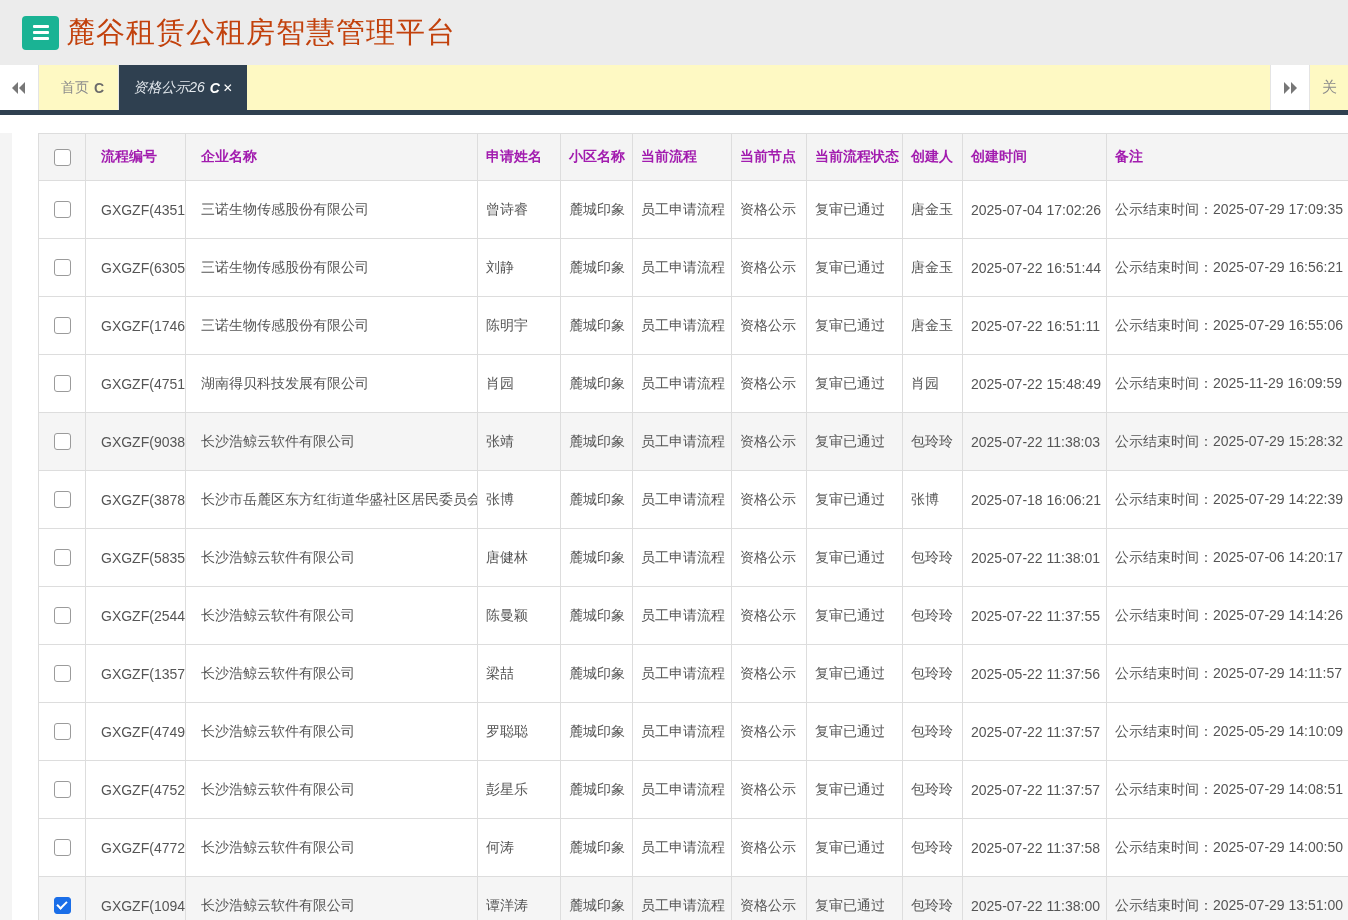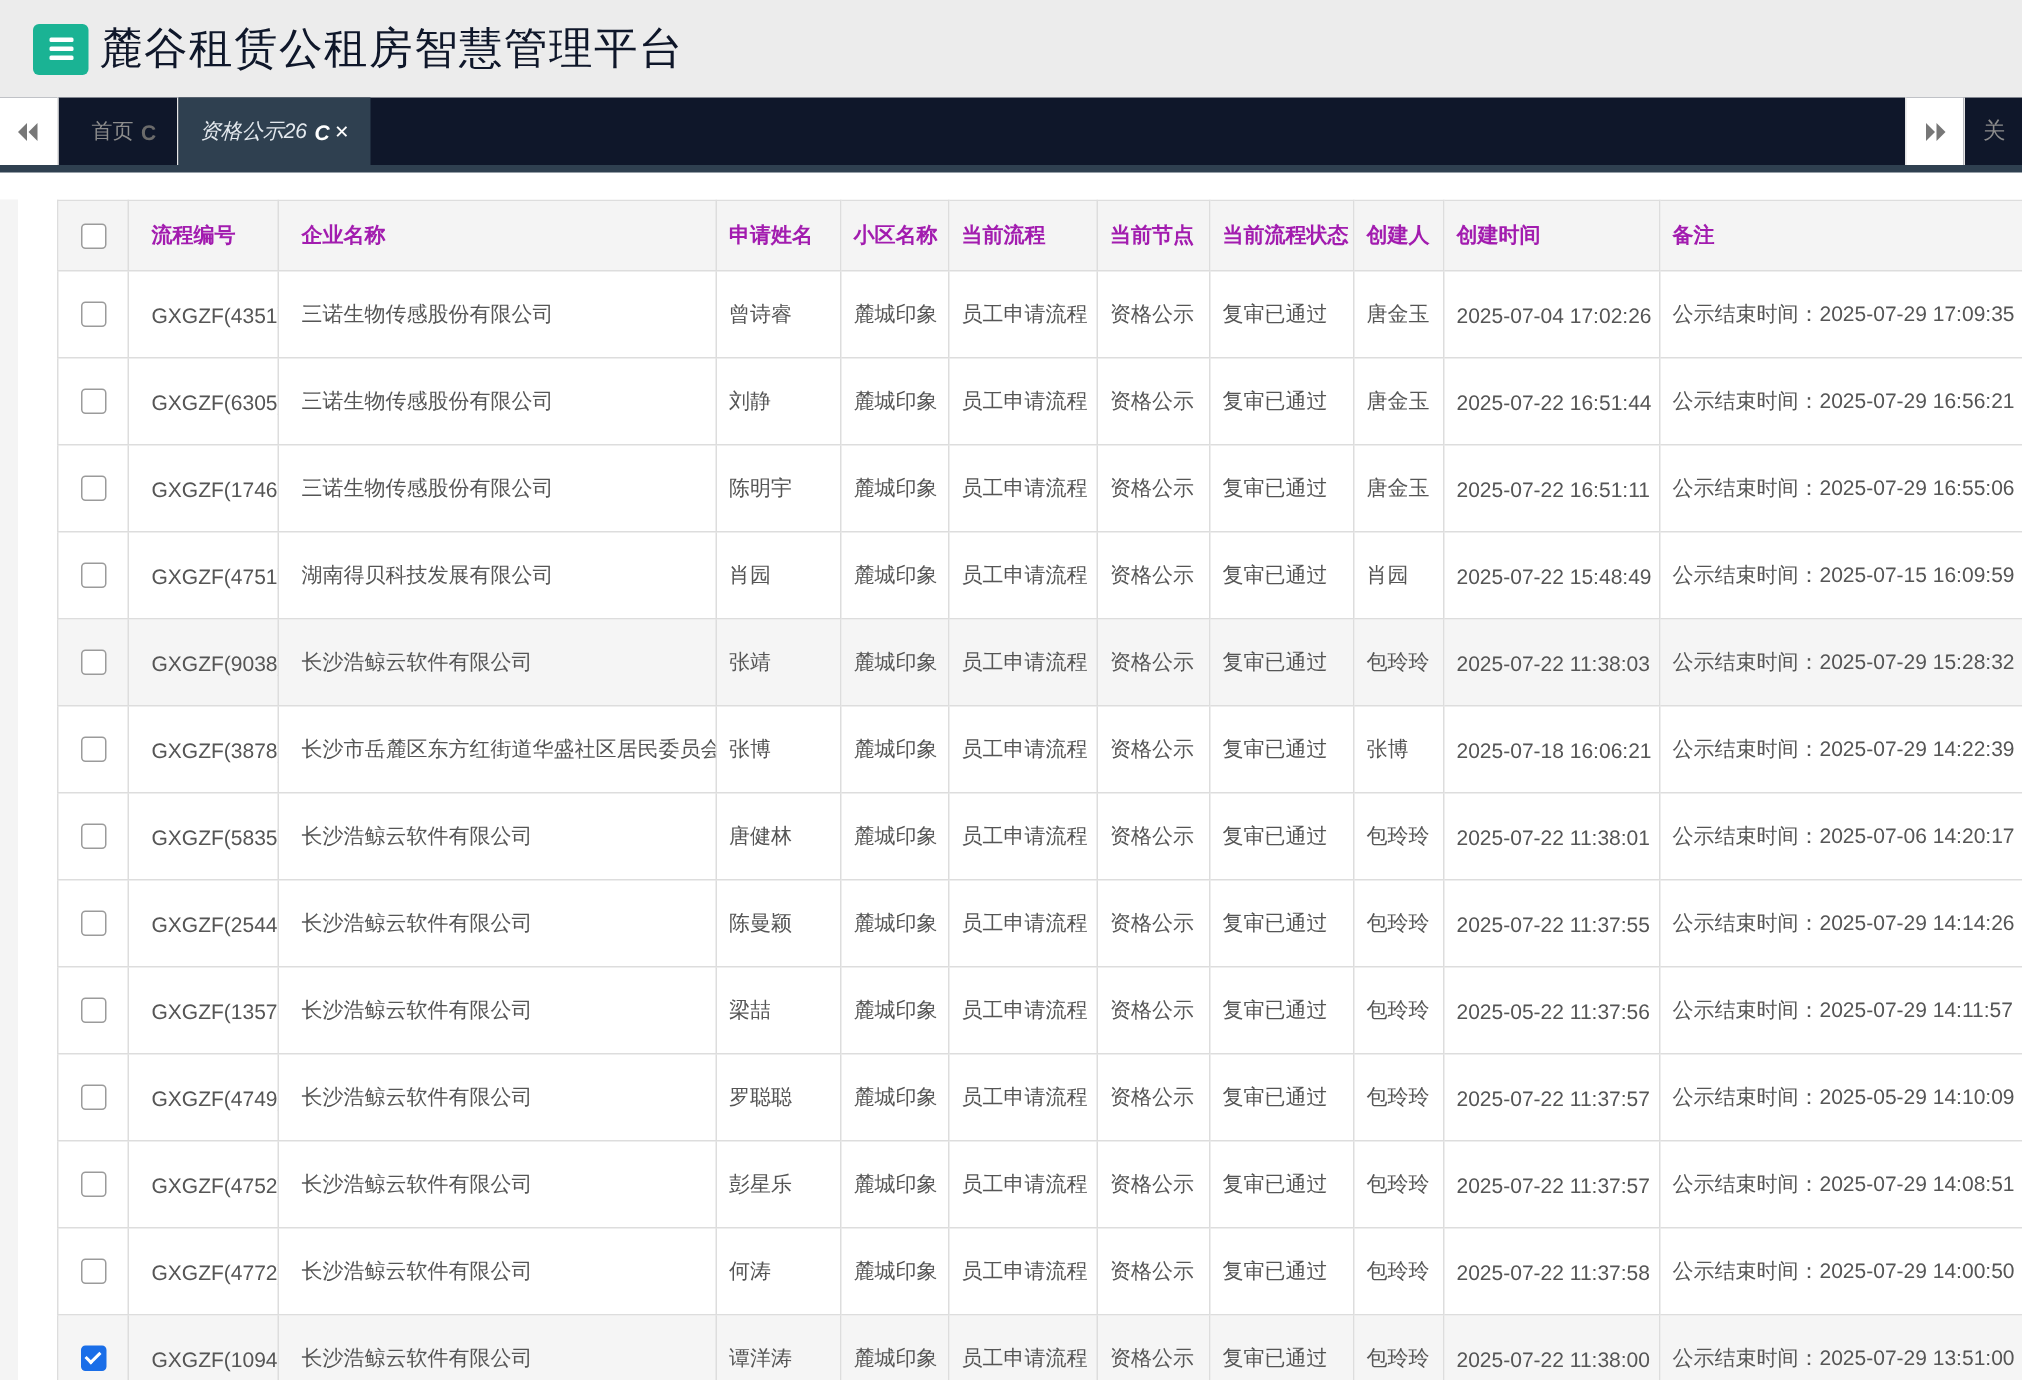--- a/index.html
+++ b/index.html
@@ -13,25 +13,25 @@
     height:65px;background:#ececec;display:flex;align-items:center;
     padding-left:22px;box-sizing:border-box;
   }
   .menu-btn{
     width:37px;height:34px;background:#1ab394;border-radius:4px;
     display:flex;flex-direction:column;justify-content:center;align-items:center;gap:3px;
     cursor:pointer;flex:0 0 auto;
   }
   .menu-btn .bar{width:16px;height:3px;background:#fff;border-radius:1px;}
   .app-title{
-    font-size:29px;color:#0f172a;margin-left:7px;letter-spacing:1px;white-space:nowrap;
+    font-size:29px;color:#c2410c;margin-left:7px;letter-spacing:1px;white-space:nowrap;
   }
   
   .tabbar{
-    height:45px;background:#0f172a;display:flex;align-items:stretch;position:relative;
+    height:45px;background:#fef9c3;display:flex;align-items:stretch;position:relative;
   }
   .tab-nav-btn{
     width:38px;display:flex;align-items:center;justify-content:center;
     background:#fff;border-right:1px solid #e4e4e4;cursor:pointer;
   }
   .tab-nav-btn.right{border-right:none;border-left:1px solid #e4e4e4;}
   .tabs{display:flex;align-items:stretch;margin-left:8px;}
   .tab{
     display:flex;align-items:center;gap:5px;padding:0 14px;cursor:pointer;
     font-size:14px;color:#8c8c8c;border-right:1px solid #e7e7e7;
@@ -202,21 +202,21 @@
     </td>
     <td class="col-code pad-l">GXGZF(4751)</td>
     <td class="col-company pad-l">湖南得贝科技发展有限公司</td>
     <td class="col-name pad-s">肖园</td>
     <td class="col-community pad-s">麓城印象</td>
     <td class="col-flow pad-s">员工申请流程</td>
     <td class="col-node pad-s">资格公示</td>
     <td class="col-status pad-s">复审已通过</td>
     <td class="col-creator pad-s">肖园</td>
     <td class="col-time pad-s">2025-07-22 15:48:49</td>
-    <td class="col-remark pad-s">公示结束时间：2025-07-15 16:09:59</td>
+    <td class="col-remark pad-s">公示结束时间：2025-11-29 16:09:59</td>
   </tr>
           <tr class="shaded">
     <td class="col-check">
       <span class="cb"></span>
     </td>
     <td class="col-code pad-l">GXGZF(9038)</td>
     <td class="col-company pad-l">长沙浩鲸云软件有限公司</td>
     <td class="col-name pad-s">张靖</td>
     <td class="col-community pad-s">麓城印象</td>
     <td class="col-flow pad-s">员工申请流程</td>

